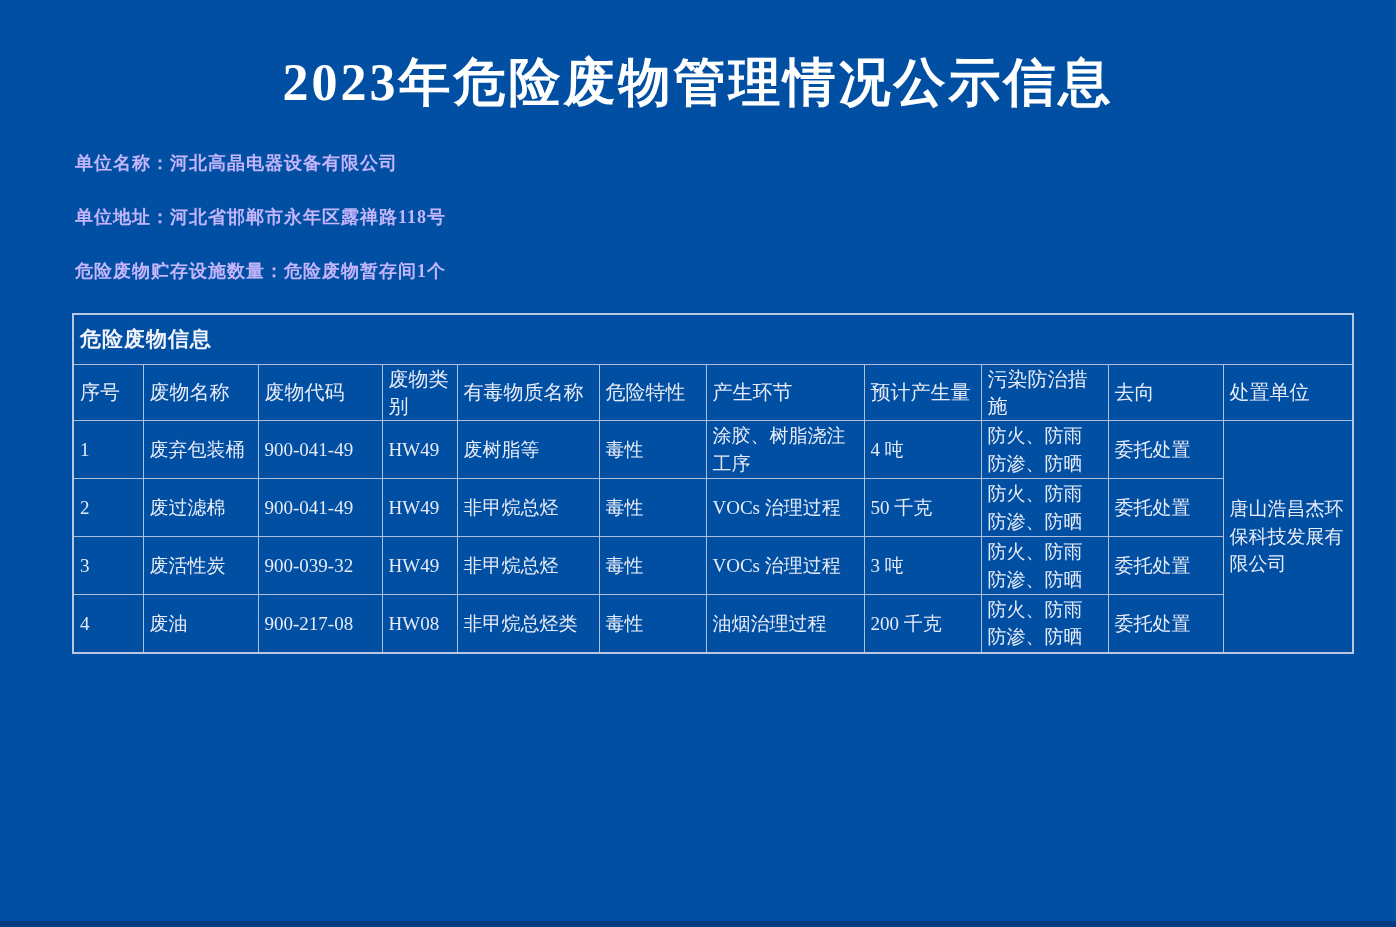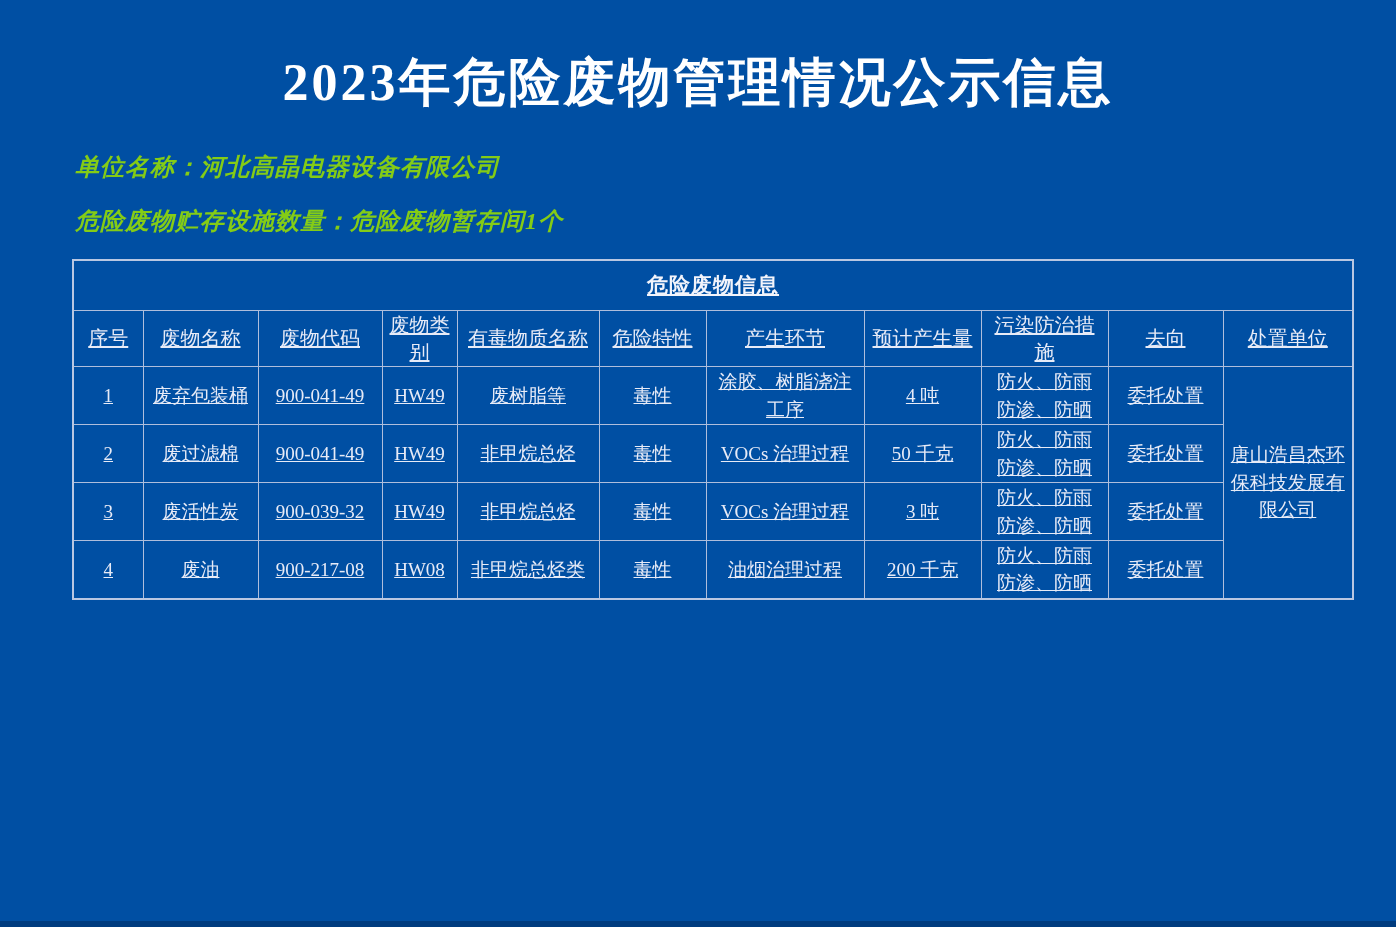--- a/index.html
+++ b/index.html
@@ -19,48 +19,46 @@
     font-weight: bold;
     letter-spacing: 3px;
     line-height: 1.3;
     color: #FFFFFF;
   }
 
   .info-list { margin: 34px 0 0 75px; }
   .info-line {
     height: 24px;
     margin-bottom: 30px;
-    font-size: 24px;
+    font-size: 18px;
     font-weight: bold;
     letter-spacing: 1px;
     white-space: pre-wrap;
-    color: #84cc16;
-    font-style: italic;
+    color: #c4b5fd;
   }
   .info-line .info-value { white-space: pre-wrap; }
 
   table.waste-table {
     margin-left: 72px;
     margin-top: 22px;
     width: 1280px;
     table-layout: fixed;
     border-collapse: collapse;
     border: 2.5px solid #B9C7E2;
     color: #E7EBF7;
   }
   table.waste-table td, table.waste-table th {
     border: 1.5px solid #AFBEDC;
-    text-align: center;
+    text-align: left;
     vertical-align: middle;
     font-weight: normal;
     font-size: 19px;
     line-height: 1.45;
     padding: 0 6px;
     overflow: hidden;
-    text-decoration: underline;
   }
   tr.table-title-row th {
     height: 51px;
     font-size: 21px;
     font-weight: bold;
     letter-spacing: 1px;
     color: #F2F4FB;
   }
   tr.header-row th {
     height: 56px;
@@ -80,20 +78,21 @@
 </style>
 </head>
 <body>
 
 <div class="page">
 
   <h1 class="main-title">2023年危险废物管理情况公示信息</h1>
 
   <div class="info-list">
     <div class="info-line"><span class="info-label">单位名称：</span><span class="info-value">河北高晶电器设备有限公司</span></div>
+    <div class="info-line"><span class="info-label">单位地址：</span><span class="info-value">河北省邯郸市永年区露禅路118号</span></div>
     <div class="info-line"><span class="info-label">危险废物贮存设施数量：</span><span class="info-value">危险废物暂存间1个</span></div>
   </div>
 
   <table class="waste-table">
     <colgroup>
       <col style="width:70px">
         <col style="width:115px">
         <col style="width:124px">
         <col style="width:75px">
       <col style="width:142px">

